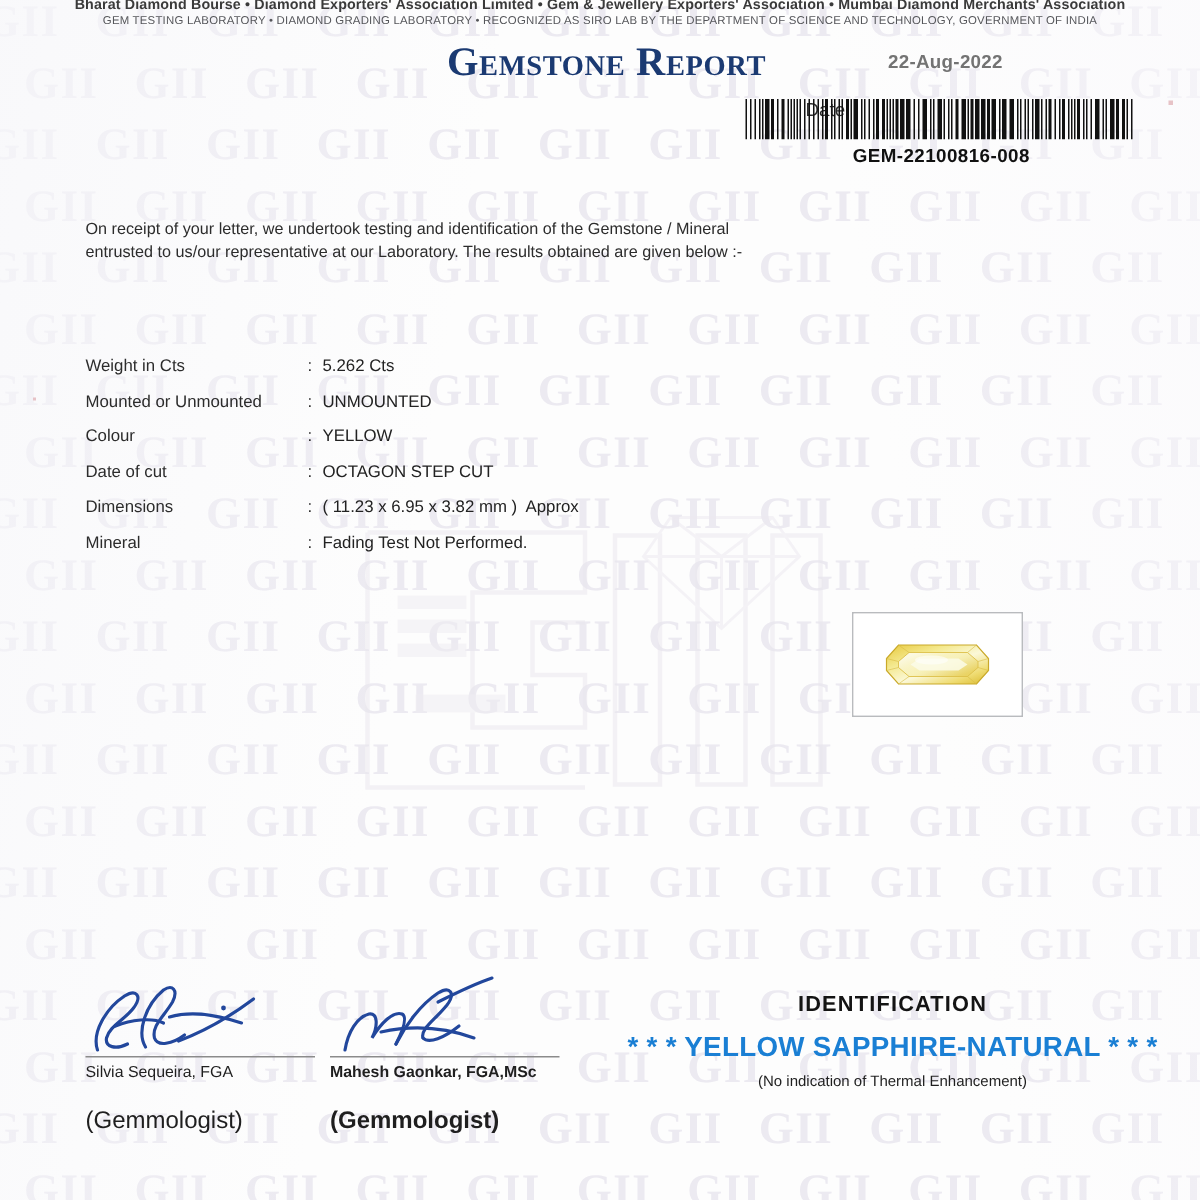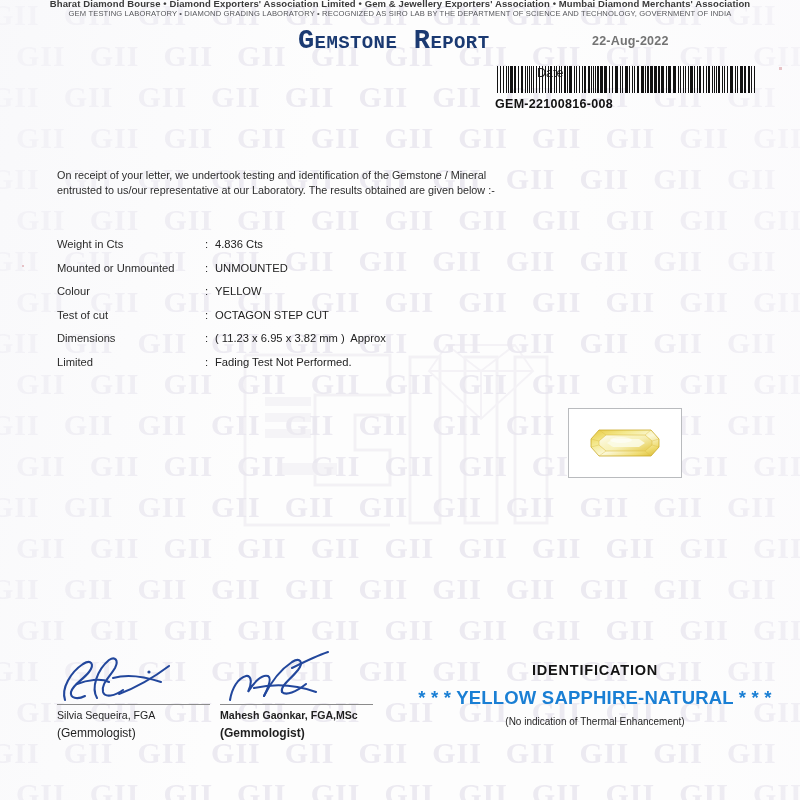--- a/index.html
+++ b/index.html
@@ -101,21 +101,21 @@
     top: 26px;
     left: 0;
     width: 800px;
     height: 36px;
     z-index: 3;
   }
   .title-main {
     position: absolute;
     left: 298px;
     top: 0px;
-    font-family: Liberation Mono, monospace;
+    font-family: Liberation Serif, serif;
     font-size: 27px;
     font-weight: 700;
     color: #1b3a72;
     letter-spacing: 0.4px;
     font-variant: small-caps;
     text-transform: capitalize;
   }
   .date-label {
     position: absolute;
     left: 537px;
@@ -134,40 +134,40 @@
     letter-spacing: 0.2px;
   }
 
   
   .barcode-wrap {
     position: absolute;
     left: 495px;
     top: 66px;
     width: 265px;
     z-index: 3;
-    text-align: left;
+    text-align: center;
   }
   .barcode {
     width: 265px;
     height: 27px;
     display: block;
   }
   .barcode-num {
     margin-top: 4px;
     font-size: 12.5px;
     font-weight: 700;
     color: #111;
     letter-spacing: 0.3px;
   }
 
   
   .intro {
     position: absolute;
     left: 57px;
-    top: 168px;
+    top: 146px;
     width: 470px;
     font-size: 10.8px;
     line-height: 14.5px;
     color: #2c2c2c;
     z-index: 3;
   }
 
   
   .details {
     position: absolute;
@@ -228,23 +228,23 @@
     width: 153px;
     margin-top: 0px;
   }
   .sig-name {
     font-size: 10.6px;
     color: #1f1f1f;
     margin-top: 4px;
     white-space: nowrap;
   }
   .sig-role {
-    font-size: 12px;
+    font-size: 16px;
     color: #1f1f1f;
-    margin-top: 5px;
+    margin-top: 18px;
   }
 
   
   .ident {
     position: absolute;
     left: 400px;
     top: 662px;
     width: 390px;
     text-align: center;
     z-index: 3;
@@ -427,44 +427,44 @@
       </svg>
     <div class="barcode-num">GEM-22100816-008</div>
   </div>
 
   <div class="intro">On receipt of your letter, we undertook testing and identification of the Gemstone / Mineral entrusted to us/our representative at our Laboratory. The results obtained are given below :-</div>
 
   <div class="details" id="detailsTable">
       <div class="det-row">
         <div class="det-label">Weight in Cts</div>
         <div class="det-colon">:</div>
-        <div class="det-value">4.836 Cts</div>
+        <div class="det-value">5.262 Cts</div>
       </div>
       <div class="det-row">
         <div class="det-label">Mounted or Unmounted</div>
         <div class="det-colon">:</div>
         <div class="det-value">UNMOUNTED</div>
       </div>
       <div class="det-row">
         <div class="det-label">Colour</div>
         <div class="det-colon">:</div>
         <div class="det-value">YELLOW</div>
       </div>
       <div class="det-row">
-        <div class="det-label">Test of cut</div>
+        <div class="det-label">Date of cut</div>
         <div class="det-colon">:</div>
         <div class="det-value">OCTAGON STEP CUT</div>
       </div>
       <div class="det-row">
         <div class="det-label">Dimensions</div>
         <div class="det-colon">:</div>
         <div class="det-value">( 11.23 x 6.95 x 3.82 mm )  Approx</div>
       </div>
       <div class="det-row">
-        <div class="det-label">Limited</div>
+        <div class="det-label">Mineral</div>
         <div class="det-colon">:</div>
         <div class="det-value">Fading Test Not Performed.</div>
       </div>
     </div>
 
   <div class="gem-box">
     <svg class="gem-svg" viewBox="0 0 112 68">
       <rect x="0" y="0" width="112" height="68" fill="#ffffff"></rect>
       <defs>
         <linearGradient id="gemG" x1="0%" y1="0%" x2="100%" y2="100%">

